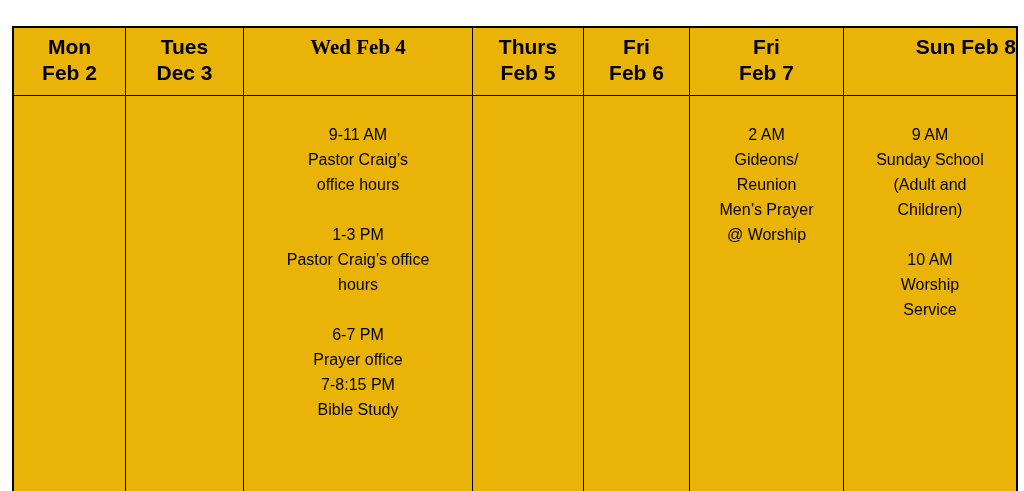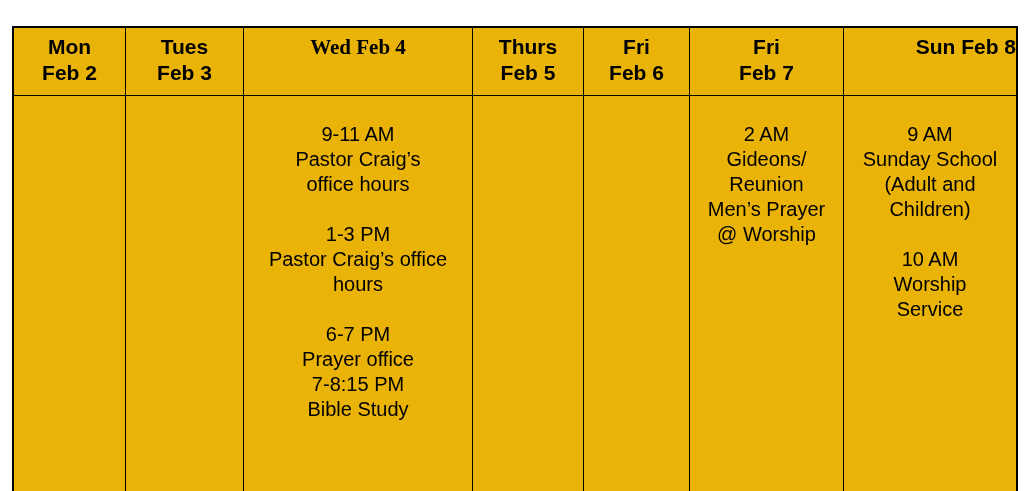--- a/index.html
+++ b/index.html
@@ -31,41 +31,41 @@
   }
   .calendar thead tr { height: 68px; }
   .calendar tbody tr { height: 397px; }
   .calendar th {
     font-size: 21px;
     line-height: 26px;
     font-weight: bold;
     padding-top: 6px;
   }
   .calendar td {
-    font-size: 20px;
+    font-size: 16px;
     line-height: 25px;
     font-weight: normal;
     padding-top: 26px;
   }
   .hline { min-height: 26px; }
   .line { min-height: 25px; }
 </style>
 </head>
 <body>
 
 <table class="calendar">
   <thead>
     <tr id="header-row">
         <th style="width: 111px;">
           <div class="hline">Mon</div>
           <div class="hline">Feb 2</div>
         </th>
         <th style="width: 117px;">
           <div class="hline">Tues</div>
-          <div class="hline">Feb 3</div>
+          <div class="hline">Dec 3</div>
         </th>
         <th style="width: 228px; font-family: Liberation Serif, serif;">
           <div class="hline">Wed Feb 4</div>
         </th>
         <th style="width: 110px;">
           <div class="hline">Thurs</div>
           <div class="hline">Feb 5</div>
         </th>
         <th style="width: 105px;">
           <div class="hline">Fri</div>

